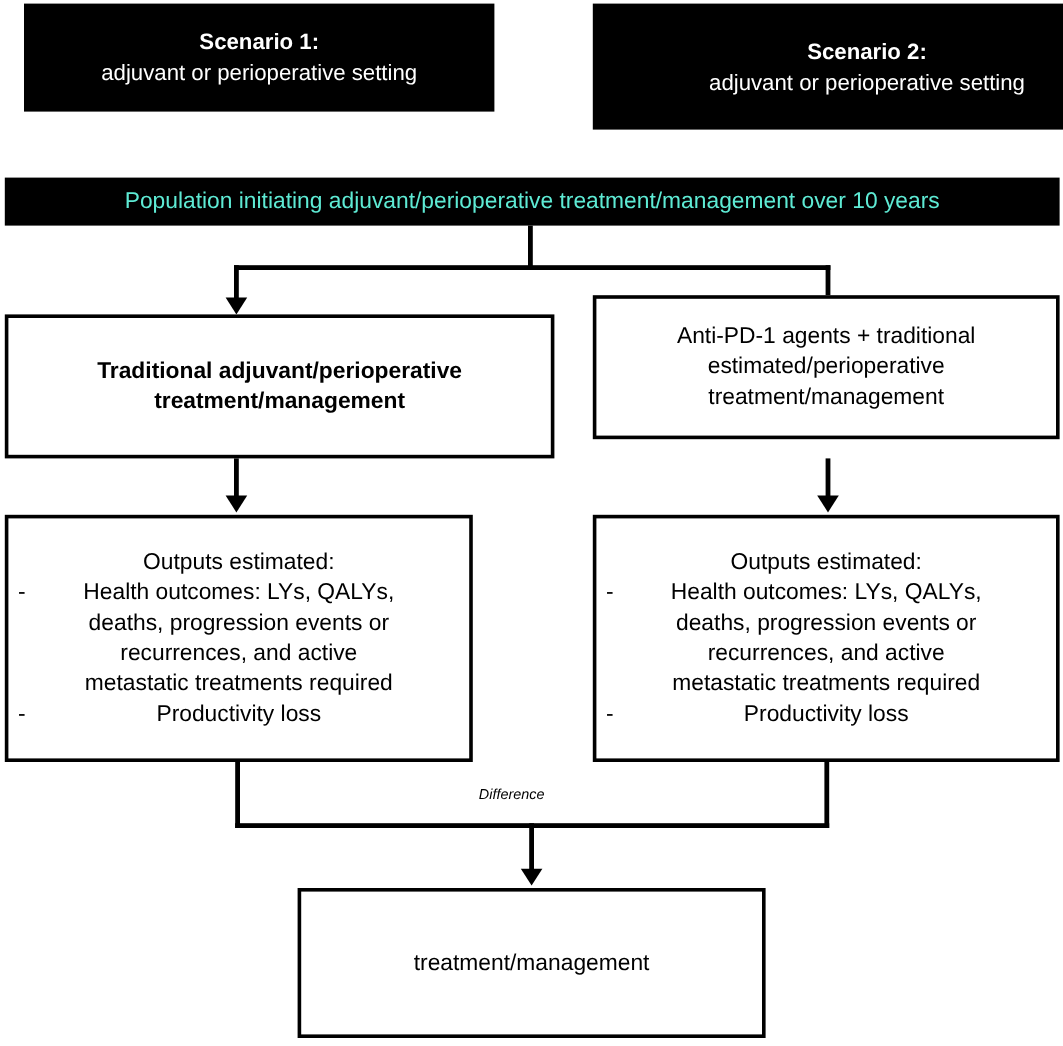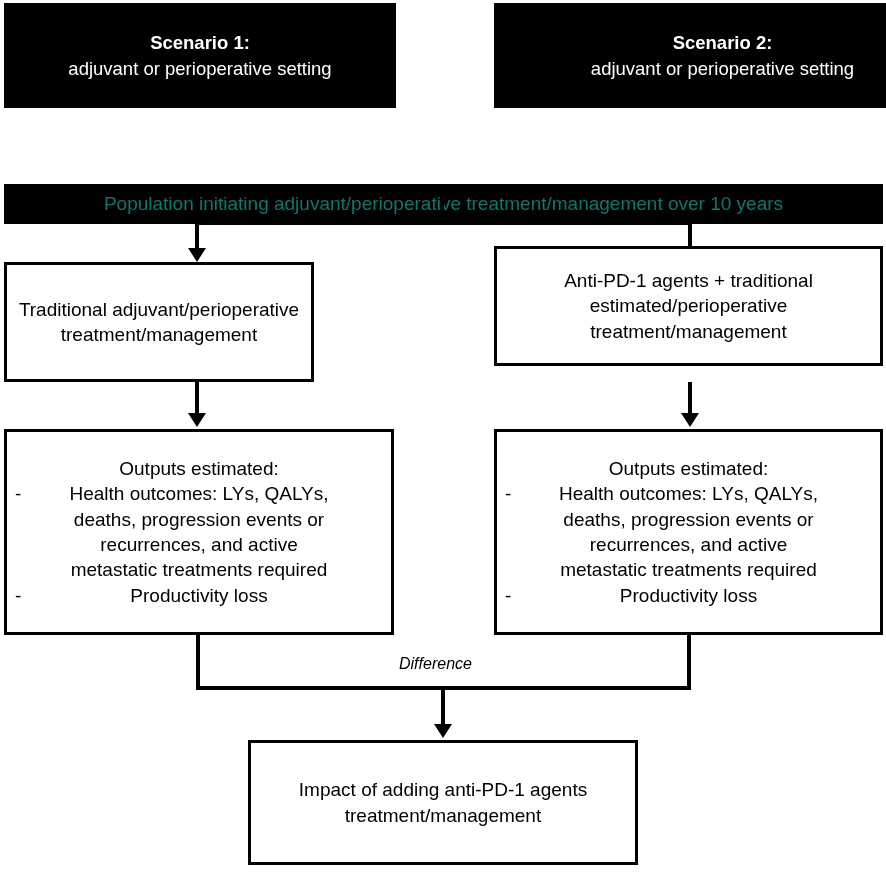--- a/index.html
+++ b/index.html
@@ -37,25 +37,24 @@
   .header-box .title {
     font-weight: bold;
     display: block;
   }
   .header-box .sub {
     display: block;
     font-weight: normal;
   }
   .banner-box {
     background: #000000;
-    color: #0f766e;
+    color: #5eead4;
     font-size: 19px;
     line-height: 1.2;
     padding: 2px 8px;
-    margin-top: 36px;
   }
   .outline-box {
     background: #ffffff;
     border: 3px solid #000000;
     font-size: 19px;
     line-height: 1.34;
     padding: 4px 8px;
   }
   .stack {
     display: block;
@@ -84,32 +83,32 @@
     position: absolute;
     width: 0;
     height: 0;
     border-left: 9px solid transparent;
     border-right: 9px solid transparent;
     border-top: 14px solid #000000;
   }
   .edge-label {
     position: absolute;
     font-style: italic;
-    font-size: 16px;
+    font-size: 12px;
     background: #ffffff;
     padding: 0 8px;
     white-space: nowrap;
   }
 </style>
 </head>
 <body>
 
 <div id="diagram">
 
-  <div class="node header-box" style="left:4px; top:3px; width:392px; height:105px;">
+  <div class="node header-box" style="left:20px; top:3px; width:392px; height:90px;">
     <span class="stack">
       <span class="title">Scenario 1:</span>
       <span class="sub">adjuvant or perioperative setting</span>
     </span>
   </div>
 
   <div class="node header-box" style="left:494px; top:3px; width:457px; height:105px;">
     <span class="stack">
       <span class="title">Scenario 2:</span>
       <span class="sub">adjuvant or perioperative setting</span>
@@ -120,21 +119,21 @@
     <span>Population initiating adjuvant/perioperative treatment/management over 10 years</span>
   </div>
 
   <div class="line" style="left:440px; top:188px; width:4px; height:36px;"></div>
   <div class="line" style="left:195px; top:221px; width:497px; height:4px;"></div>
   <div class="line" style="left:195px; top:221px; width:4px; height:28px;"></div>
   <div class="line" style="left:688px; top:221px; width:4px; height:28px;"></div>
   <div class="arrow-down" style="left:188px; top:248px;"></div>
   <div class="arrow-down" style="left:681px; top:248px;"></div>
 
-  <div class="node outline-box" style="left:4px; top:262px; width:310px; height:120px;">
+  <div class="node outline-box" style="left:4px; top:262px; width:458px; height:120px;font-weight:bold;">
     <span class="stack">
       <span class="ln">Traditional adjuvant/perioperative</span>
       <span class="ln">treatment/management</span>
     </span>
   </div>
 
   <div class="node outline-box" style="left:494px; top:246px; width:389px; height:120px;">
     <span class="stack">
       <span class="ln">Anti-PD-1 agents + traditional</span>
       <span class="ln">estimated/perioperative</span>
@@ -184,18 +183,17 @@
   <div class="line" style="left:196px; top:635px; width:4px; height:55px;"></div>
   <div class="line" style="left:687px; top:635px; width:4px; height:55px;"></div>
   <div class="line" style="left:196px; top:686px; width:495px; height:4px;"></div>
   <div class="edge-label" style="left:391px; top:655px;">Difference</div>
 
   <div class="line" style="left:441px; top:686px; width:4px; height:40px;"></div>
   <div class="arrow-down" style="left:434px; top:724px;"></div>
 
   <div class="node outline-box" style="left:248px; top:740px; width:390px; height:125px;">
     <span class="stack">
-      <span class="ln">Impact of adding anti-PD-1 agents</span>
       <span class="ln">treatment/management</span>
     </span>
   </div>
 
 </div>
 
 </body></html>

